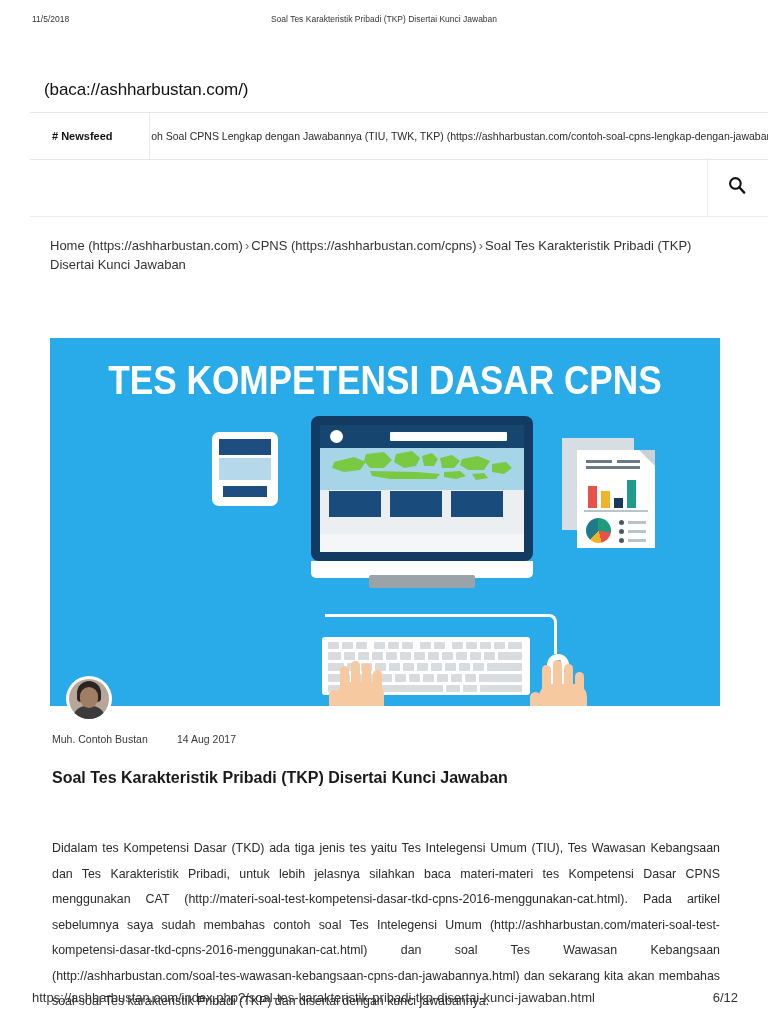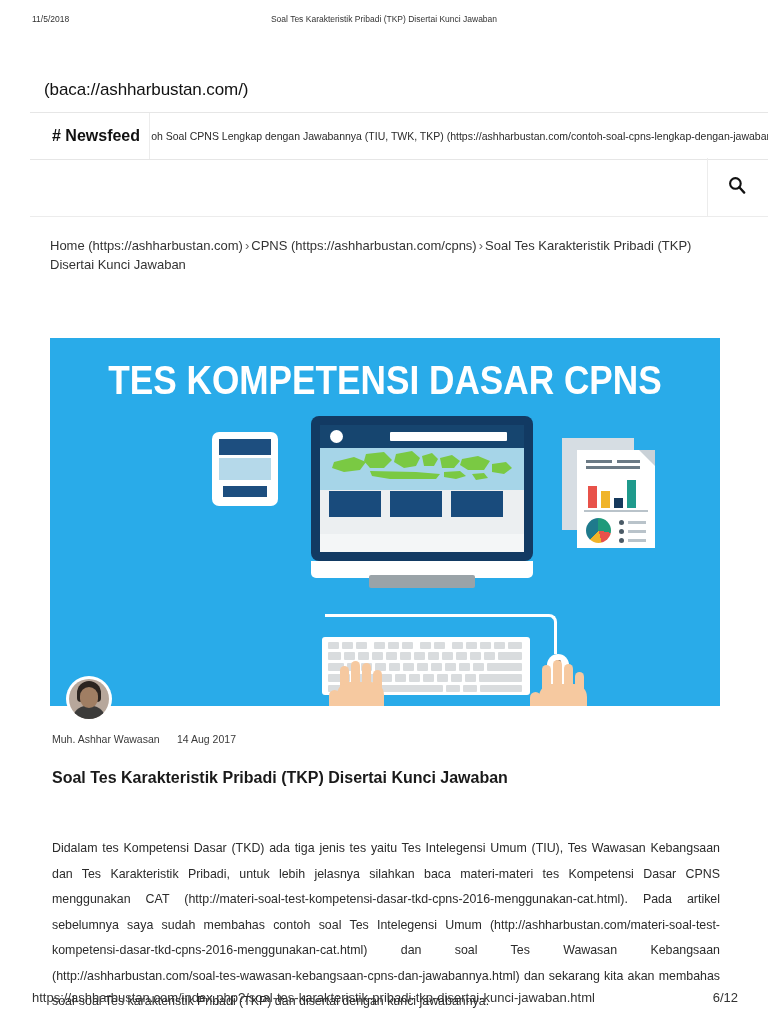--- a/index.html
+++ b/index.html
@@ -101,21 +101,21 @@
   }
   .nav-newsfeed {
     position: absolute;
     left: 0;
     top: 0;
     width: 120px;
     height: 46px;
     line-height: 46px;
     padding-left: 22px;
     box-sizing: border-box;
-    font-size: 16px;
+    font-size: 11px;
     font-weight: 700;
     color: #111;
     border-right: 1px solid #ececec;
     white-space: nowrap;
   }
   .nav-ticker {
     position: absolute;
     left: 121px;
     top: 0;
     width: 647px;
@@ -516,21 +516,21 @@
 
   <div class="avatar">
     <div class="avatar-inner">
       <div class="av-body"></div>
       <div class="av-hair"></div>
       <div class="av-face"></div>
     </div>
   </div>
 
   <div class="byline">
-    <span class="author">Muh. Ashhar Wawasan</span>
+    <span class="author">Muh. Contoh Bustan</span>
     <span class="date">14 Aug 2017</span>
   </div>
 
   <h1 class="post-title">Soal Tes Karakteristik Pribadi (TKP) Disertai Kunci Jawaban</h1>
 
   <p class="post-body">Didalam tes Kompetensi Dasar (TKD) ada tiga jenis tes yaitu Tes Intelegensi Umum (TIU), Tes Wawasan Kebangsaan dan Tes Karakteristik Pribadi, untuk lebih jelasnya silahkan baca materi-materi tes Kompetensi Dasar CPNS menggunakan CAT (http://materi-soal-test-kompetensi-dasar-tkd-cpns-2016-menggunakan-cat.html). Pada artikel sebelumnya saya sudah membahas contoh soal Tes Intelegensi Umum (http://ashharbustan.com/materi-soal-test-kompetensi-dasar-tkd-cpns-2016-menggunakan-cat.html) dan soal Tes Wawasan Kebangsaan (http://ashharbustan.com/soal-tes-wawasan-kebangsaan-cpns-dan-jawabannya.html) dan sekarang kita akan membahas soal-soal Tes karakteristik Pribadi (TKP) dan disertai dengan kunci jawabannya.</p>
 
 </div>
 
 <div class="print-footer">

